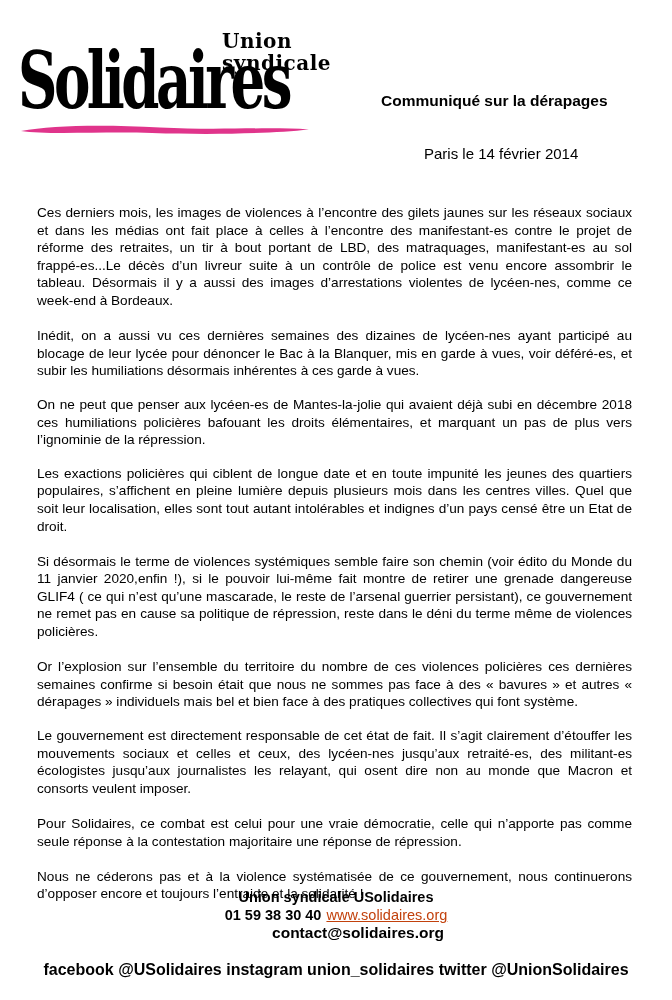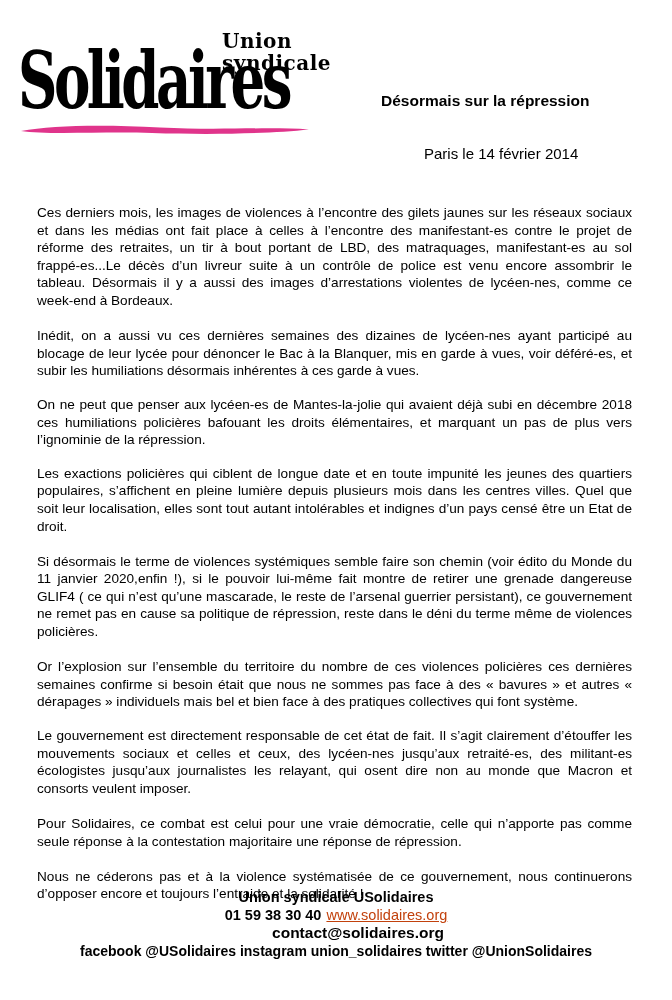--- a/index.html
+++ b/index.html
@@ -63,39 +63,39 @@
 
   
   .footer {
     position: absolute; left: 0; top: 889px; width: 672px;
     text-align: center;
   }
   .footer-org { font-weight: 700; font-size: 14.5px; line-height: 17px; }
   .footer-phone-line { font-weight: 700; font-size: 14.5px; line-height: 18px; }
   .footer-link { font-weight: 400; text-decoration: underline; margin-left: 5px; }
   .footer-email { font-weight: 700; font-size: 15.5px; line-height: 18px; padding-left: 44px; }
-  .footer-social { font-weight: 700; font-size: 14px; line-height: 17px; margin-top: 1px; }
+  .footer-social { font-weight: 700; font-size: 16px; line-height: 17px; margin-top: 19px; }
 </style>
 </head>
 <body>
 
 <div class="header">
 
   <div class="logo">
     <div class="logo-union">
       <div>Union</div>
       <div>syndicale</div>
     </div>
     <div class="logo-word">Solidaires</div>
     <svg class="logo-stroke" viewBox="0 0 294 16" xmlns="http://www.w3.org/2000/svg" aria-hidden="true">
       <path d="M3 9 C 34 3.5, 82 2.5, 142 5.5 C 202 8.5, 252 4.5, 291 7.5 C 254 11.5, 196 13, 134 11 C 84 9.5, 28 13, 3 9 Z" fill="#e0348b"></path>
     </svg>
   </div>
 
-  <div class="comm-title">Désormais sur la répression</div>
+  <div class="comm-title">Communiqué sur la dérapages</div>
   <div class="dateline">Paris le 14 février 2014</div>
 </div>
 
 <div class="body-text">
 
 <div class="block">
       <p>Ces derniers mois, les images de violences à l’encontre des gilets jaunes sur les réseaux sociaux et dans les médias ont fait place à celles à l’encontre des manifestant-es contre le projet de réforme des retraites, un tir à bout portant de LBD, des matraquages, manifestant-es au sol frappé-es...Le décès d’un livreur suite à un contrôle de police est venu encore assombrir le tableau. Désormais il y a aussi des images d’arrestations violentes de lycéen-nes, comme ce week-end à Bordeaux.</p>
     </div>
     <div class="block">
       <p>Inédit, on a aussi vu ces dernières semaines des dizaines de lycéen-nes ayant participé au blocage de leur lycée pour dénoncer le Bac à la Blanquer, mis en garde à vues, voir déféré-es, et subir les humiliations désormais inhérentes à ces garde à vues.</p>

